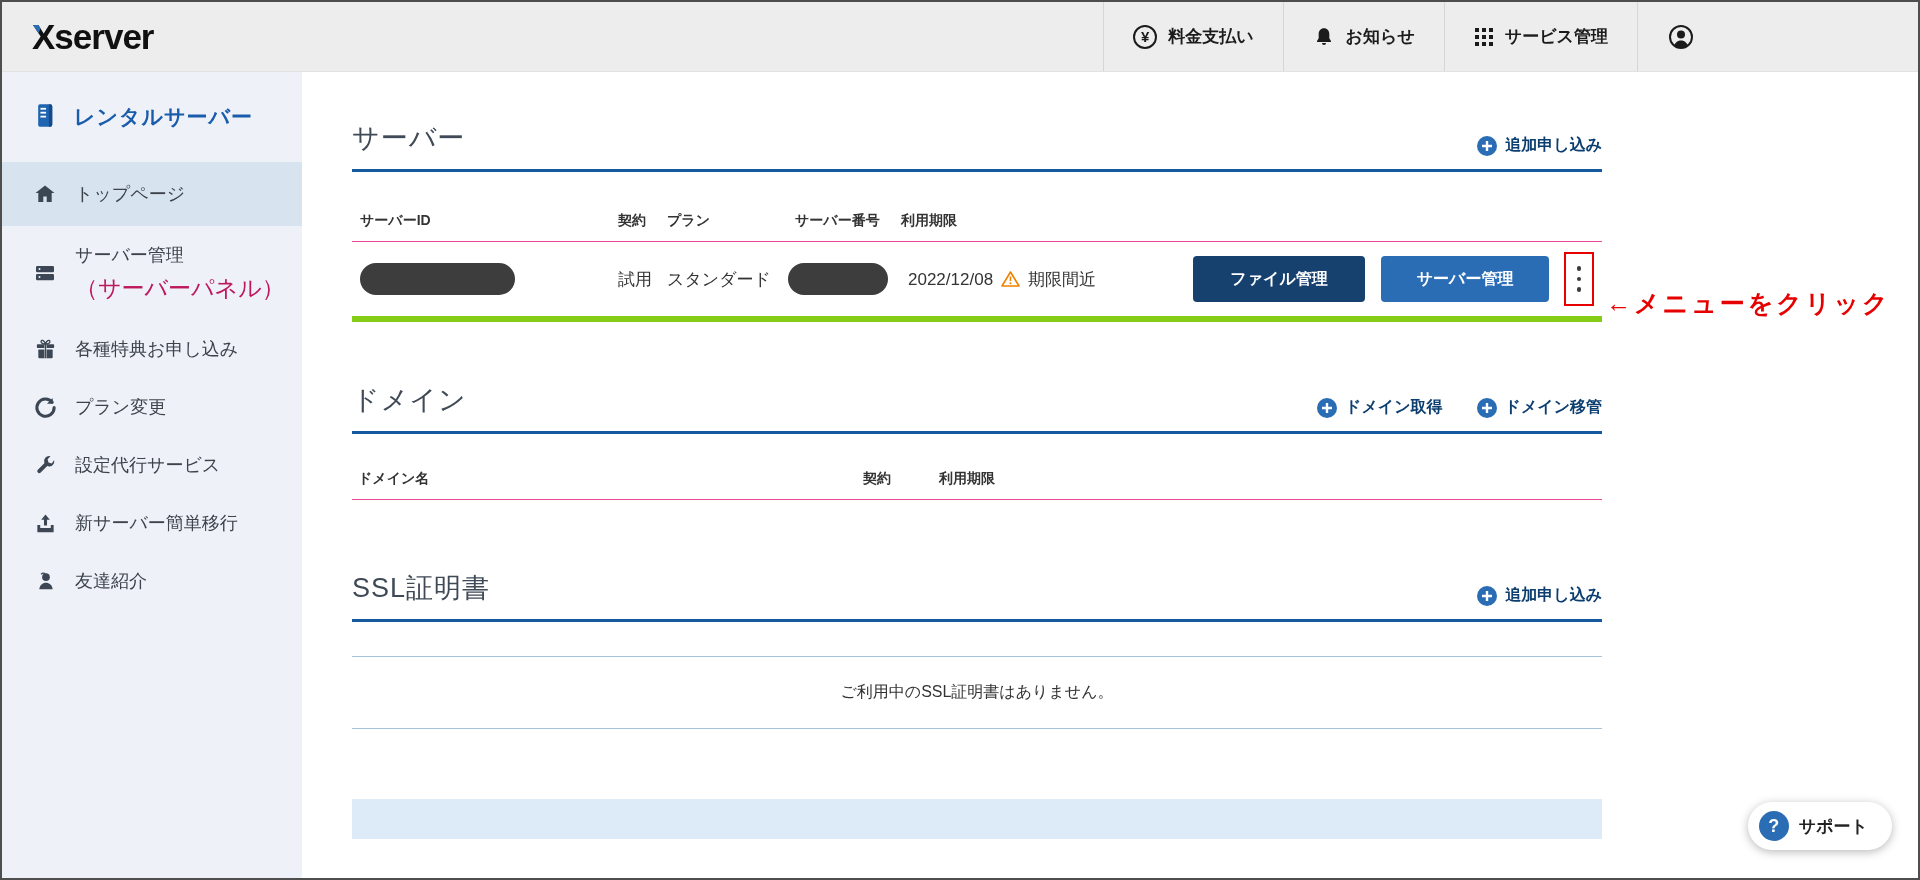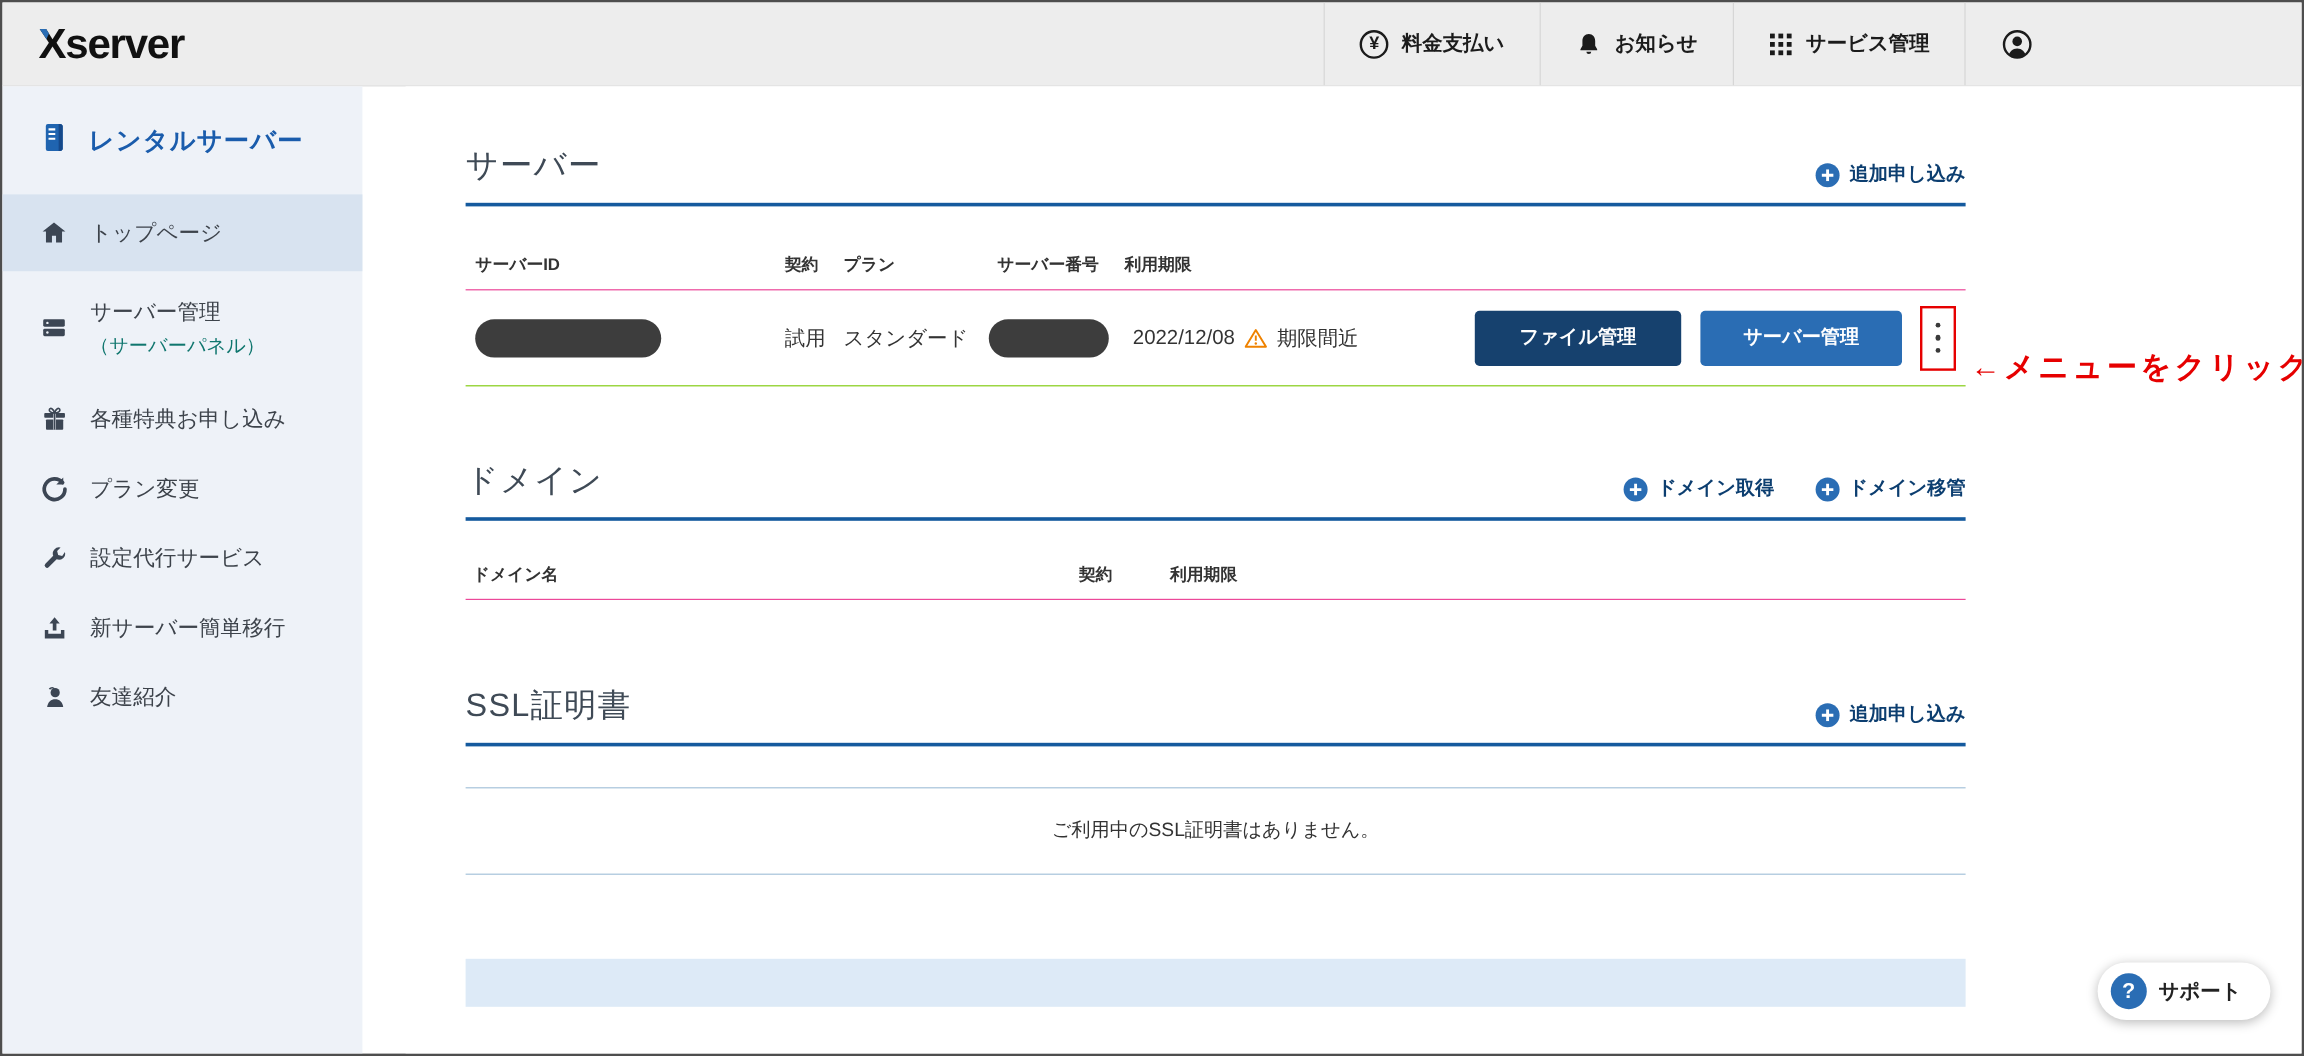--- a/index.html
+++ b/index.html
@@ -13,42 +13,42 @@
   .header{height:70px;background:#ededed;display:flex;align-items:stretch;border-bottom:1px solid #e2e2e2;}
   .logo{display:flex;align-items:center;padding-left:30px;font-size:35px;font-weight:800;color:#111;letter-spacing:-1px;cursor:pointer;}
   .logo .lx{position:relative;display:inline-block;color:#111;}
   .logo .lx .lx-blue{position:absolute;left:0;top:0;color:#2a6db4;clip-path:polygon(0 0,62% 0,8% 68%,0 68%);}
   .hnav{margin-left:auto;display:flex;height:100%;}
   .hnav-item{display:flex;align-items:center;gap:11px;padding:0 29px;border-left:1px solid #d6d6d6;font-weight:bold;font-size:17px;color:#1b1b1b;cursor:pointer;}
   .hnav-item svg{display:block;}
   .yen-circle{width:24px;height:24px;border:2px solid #1b1b1b;border-radius:50%;display:flex;align-items:center;justify-content:center;font-size:15px;font-weight:bold;color:#1b1b1b;}
   .hnav-spacer{width:194px;}
   
-  .body-row{display:flex;height:calc(100% - 70px);gap:36px;}
+  .body-row{display:flex;height:calc(100% - 70px);}
   .sidebar{width:300px;background:#eef2f8;flex:none;}
   .main{flex:1;position:relative;background:#fff;padding:48px 6px 0 50px;}
   
   .brand{height:90px;display:flex;align-items:center;gap:15px;padding-left:30px;cursor:pointer;}
   .brand-label{font-size:21px;font-weight:bold;color:#1a5cac;letter-spacing:1px;}
   .side-item{display:flex;align-items:center;gap:17px;min-height:58px;padding-left:30px;font-size:18px;color:#3d434b;cursor:pointer;}
   .side-item.selected{background:#d8e3f0;min-height:64px;}
   .side-item .icn{width:26px;display:flex;justify-content:center;color:#3c4654;flex:none;}
   .side-item.tall{min-height:94px;align-items:center;}
-  .side-sub{font-size:16px;margin-top:6px;color:#0f766e;}
+  .side-sub{font-size:23px;margin-top:6px;color:#be185d;}
   
   .section{width:1250px;}
   .sec-head{display:flex;justify-content:space-between;align-items:flex-end;padding-bottom:13px;border-bottom:3px solid #155a9e;}
   .sec-title{font-size:27px;color:#3f4a56;letter-spacing:1px;}
   .sec-links{display:flex;gap:34px;}
   .add-link{display:flex;align-items:center;gap:8px;font-size:16px;font-weight:bold;color:#0c3e70;cursor:pointer;}
   .plus-circle{width:20px;height:20px;border-radius:50%;background:#2a6db4;display:flex;align-items:center;justify-content:center;flex:none;}
   
   .thead{position:relative;height:40px;border-bottom:1px solid #ec4899;margin-top:30px;}
   .thead span{position:absolute;bottom:11px;font-size:14px;font-weight:bold;color:#333;}
-  .trow{position:relative;border-bottom:1px solid #84cc16;}
+  .trow{position:relative;border-bottom:6px solid #84cc16;}
   .trow .cell{position:absolute;top:50%;transform:translateY(-50%);font-size:17px;color:#333;}
   .redact{position:absolute;top:50%;transform:translateY(-50%);background:#3d3d3d;border-radius:16px;}
   
   .server-row{height:80px;}
   .c-sid{left:8px;} .c-contract{left:266px;} .c-plan{left:315px;} .c-number{left:443px;} .c-expiry{left:549px;}
   .p-sid{left:8px;width:155px;height:32px;}
   .p-num{left:436px;width:100px;height:32px;}
   .cell-expiry{left:556px;display:flex;align-items:center;gap:8px;color:#ef8200;font-size:17px;}
   .btn{position:absolute;top:50%;transform:translateY(-50%);display:flex;align-items:center;justify-content:center;border:none;border-radius:4px;color:#fff;font-size:16px;font-weight:bold;font-family:inherit;cursor:pointer;}
   .btn-file{left:841px;width:172px;height:46px;background:#16416e;}

